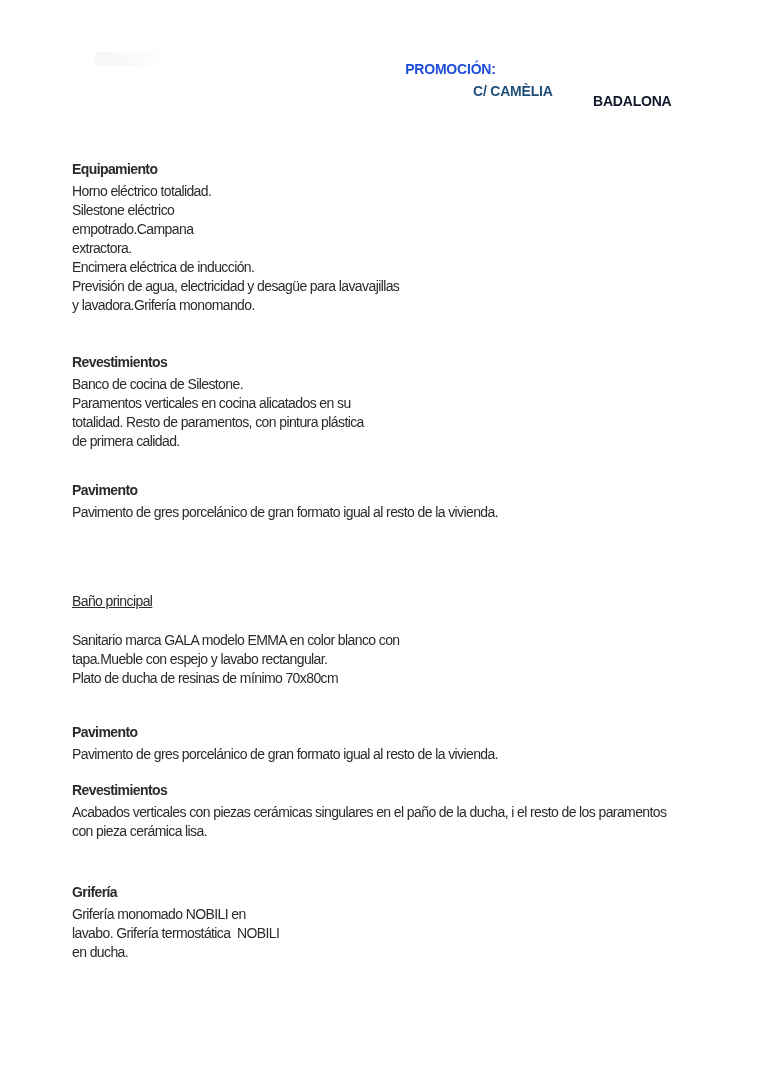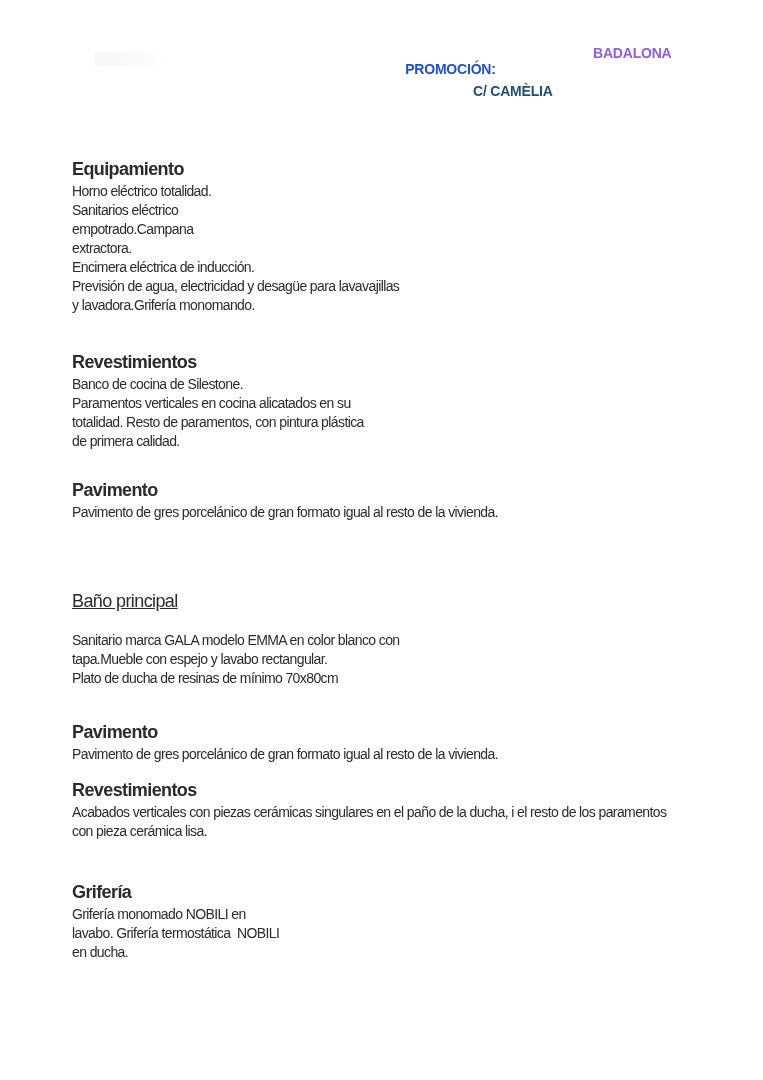--- a/index.html
+++ b/index.html
@@ -37,21 +37,21 @@
   
   section {
     position: absolute;
     left: 72px;
     width: 660px;
     font-size: 14px;
     line-height: 19px;
     letter-spacing: -0.6px;
   }
   section h2 {
-    font-size: 18px;
+    font-size: 14px;
     line-height: 19px;
     font-weight: bold;
     letter-spacing: -0.6px;
     margin-bottom: 3px;
   }
   section.underline h2 {
     font-weight: normal;
     text-decoration: underline;
   }
   section p {
@@ -68,28 +68,28 @@
 </style>
 </head>
 <body>
 
 <div class="page">
   <div class="header">
     <div class="logo-ghost"></div>
     <div class="header-line">
       <span class="promo-label" style="color: #1d4ed8;">PROMOCIÓN:</span>
       <span class="promo-value" style="color: rgb(31, 78, 121);">C/ CAMÈLIA</span>
-      <span class="promo-city" style="color: #8b5cf6;">BADALONA</span>
+      <span class="promo-city" style="color: #0f172a; margin-top: 48px;">BADALONA</span>
     </div>
   </div>
   <main id="sections">
       <section>
         <h2>Equipamiento</h2>
         <p>Horno eléctrico totalidad.</p>
-        <p>Sanitarios eléctrico</p>
+        <p>Silestone eléctrico</p>
         <p>empotrado.Campana</p>
         <p>extractora.</p>
         <p>Encimera eléctrica de inducción.</p>
         <p>Previsión de agua, electricidad y desagüe para lavavajillas</p>
         <p>y lavadora.Grifería monomando.</p>
       </section>
       <section>
         <h2>Revestimientos</h2>
         <p>Banco de cocina de Silestone.</p>
         <p>Paramentos verticales en cocina alicatados en su</p>

